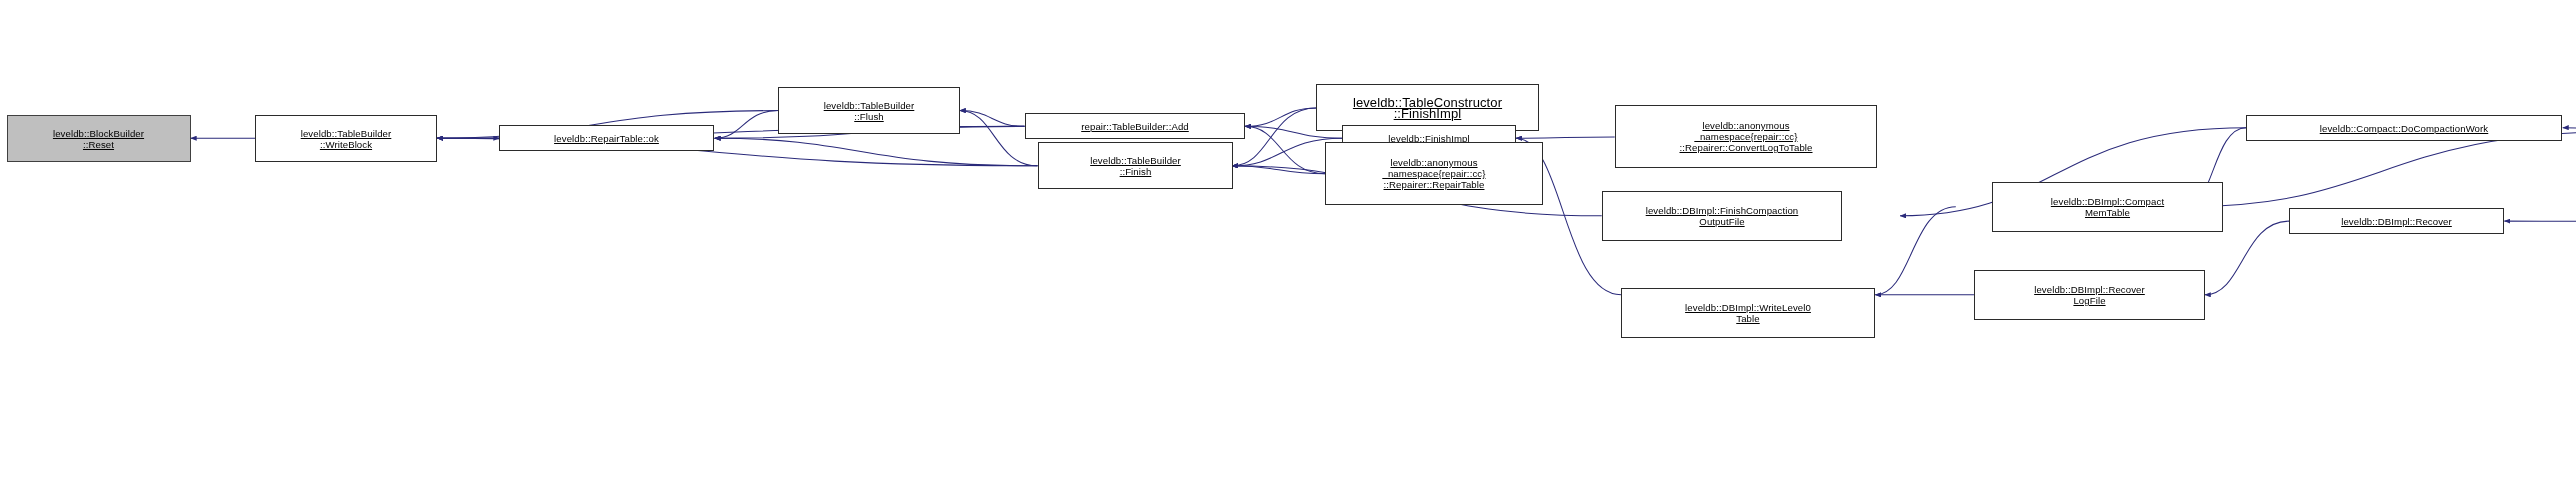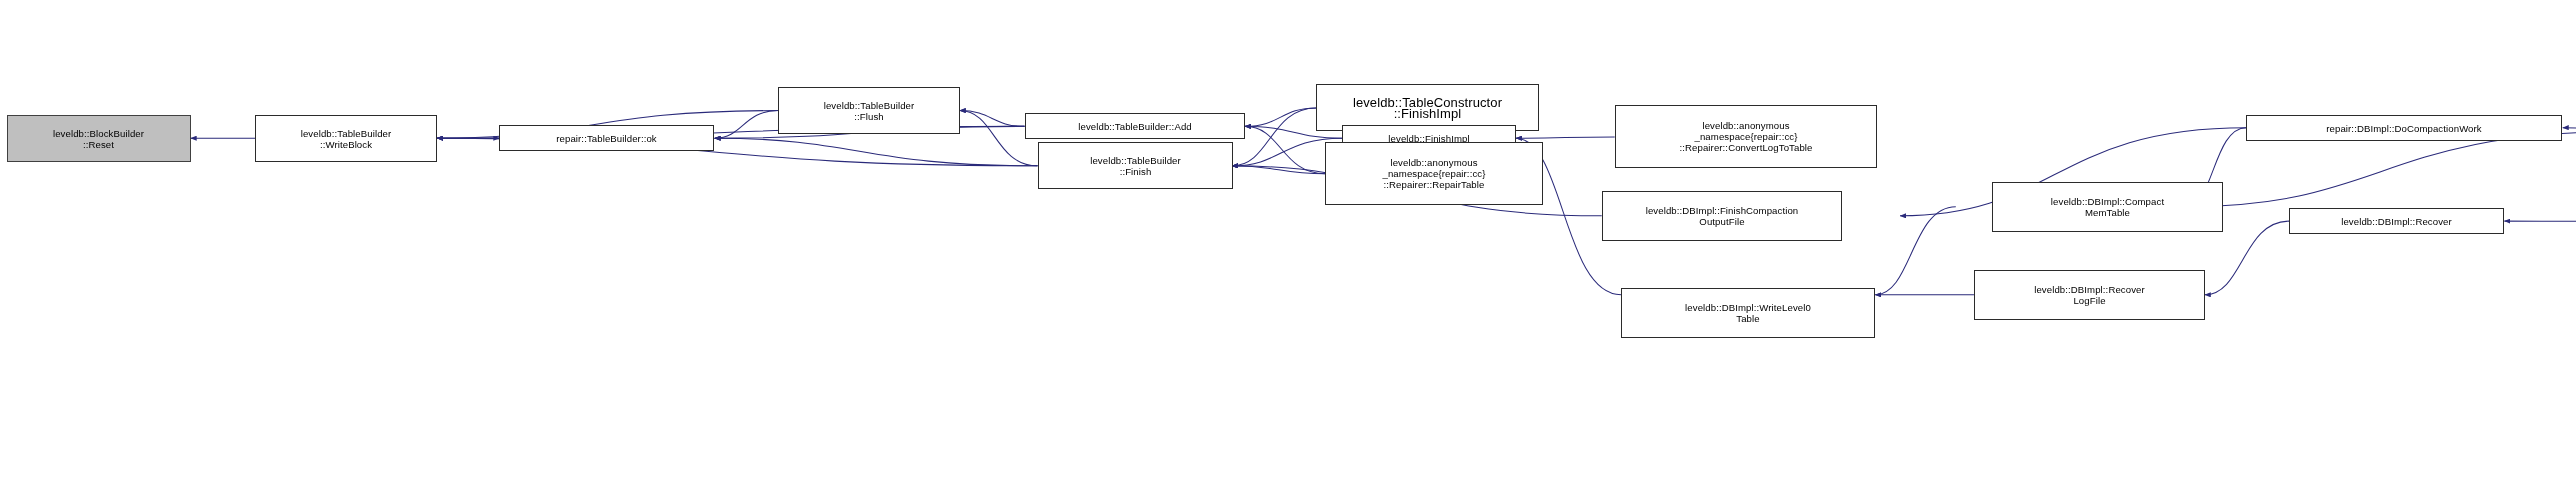--- a/index.html
+++ b/index.html
@@ -32,20 +32,21 @@
     text-align: center;
     border: 0.6px solid #2b2b2b;
     background: #ffffff;
     color: #000000;
     font-size: 7.3px;
     line-height: 8px;
     letter-spacing: 0.1px;
     white-space: pre-line;
     padding: 0 1.3px;
     z-index: 2;
+    text-decoration: underline;
   }
   .node.root {
     background: #bfbfbf;
     border: 0.6px solid #404040;
   }
 </style>
 </head>
 <body>
 
 <div id="graph" style="background: rgb(255, 255, 255);">
@@ -121,40 +122,40 @@
         <path d="M6627.949999999999,564.44 C6526.348499999999,564.44 6526.348499999999,374.92 6443.219999999999,374.92" fill="none" stroke="#2a2a7a" stroke-width="1.6" marker-end="url(#arrow)"></path>
         <path d="M7222.739999999999,564.44 C7095.864999999999,564.44 7095.864999999999,564.44 6968.989999999999,564.44" fill="none" stroke="#2a2a7a" stroke-width="1.6" marker-end="url(#arrow)"></path>
         <path d="M6617.799999999999,624.18 C6521.780999999999,624.18 6521.780999999999,374.92 6443.219999999999,374.92" fill="none" stroke="#2a2a7a" stroke-width="1.6" marker-end="url(#arrow)"></path>
       </g>
   </svg>
   <div id="nodes">
       <div class="node root" style="left: 6.5px; top: 115px; width: 184px; height: 47px; font-size: 9.6px; line-height: 11px; text-align: center;">leveldb::BlockBuilder
 ::Reset</div>
       <div class="node" style="left: 255px; top: 115px; width: 182px; height: 47px; font-size: 9.6px; line-height: 11px;">leveldb::TableBuilder
 ::WriteBlock</div>
-      <div class="node" style="left: 499px; top: 125px; width: 215px; height: 26px; font-size: 9.6px; line-height: 11px;">repair::TableBuilder::ok</div>
+      <div class="node" style="left: 499px; top: 125px; width: 215px; height: 26px; font-size: 9.6px; line-height: 11px;">leveldb::RepairTable::ok</div>
       <div class="node" style="left: 778px; top: 87px; width: 182px; height: 47px; font-size: 9.6px; line-height: 11px;">leveldb::TableBuilder
 ::Flush</div>
-      <div class="node" style="left: 1025px; top: 113px; width: 220px; height: 26px; font-size: 9.6px; line-height: 11px;">leveldb::TableBuilder::Add</div>
+      <div class="node" style="left: 1025px; top: 113px; width: 220px; height: 26px; font-size: 9.6px; line-height: 11px;">repair::TableBuilder::Add</div>
       <div class="node" style="left: 1038px; top: 142px; width: 195px; height: 47px; font-size: 9.6px; line-height: 11px;">leveldb::TableBuilder
 ::Finish</div>
       <div class="node" style="left: 1316px; top: 84px; width: 223px; height: 47px; font-size: 13px; line-height: 11px;">leveldb::TableConstructor
 ::FinishImpl</div>
       <div class="node" style="left: 1342px; top: 125px; width: 174px; height: 26px; font-size: 9.6px; line-height: 11px;">leveldb::FinishImpl</div>
       <div class="node" style="left: 1325px; top: 142px; width: 218px; height: 63px; font-size: 9.6px; line-height: 11px;">leveldb::anonymous
 _namespace{repair::cc}
 ::Repairer::RepairTable</div>
       <div class="node" style="left: 1615px; top: 105px; width: 262px; height: 63px; font-size: 9.6px; line-height: 11px;">leveldb::anonymous
 _namespace{repair::cc}
 ::Repairer::ConvertLogToTable</div>
       <div class="node" style="left: 1602px; top: 191px; width: 240px; height: 50px; font-size: 9.6px; line-height: 11px; text-align: center;">leveldb::DBImpl::FinishCompaction
 OutputFile</div>
       <div class="node" style="left: 1621px; top: 288px; width: 254px; height: 50px; font-size: 9.6px; line-height: 11px;">leveldb::DBImpl::WriteLevel0
 Table</div>
       <div class="node" style="left: 1956px; top: 182px; width: 231px; height: 50px; font-size: 9.6px; line-height: 11px; margin-left: 36px;">leveldb::DBImpl::Compact
 MemTable</div>
       <div class="node" style="left: 1974px; top: 270px; width: 231px; height: 50px; font-size: 9.6px; line-height: 11px;">leveldb::DBImpl::Recover
 LogFile</div>
-      <div class="node" style="left: 2246px; top: 115px; width: 316px; height: 26px; font-size: 9.6px; line-height: 11px;">repair::DBImpl::DoCompactionWork</div>
+      <div class="node" style="left: 2246px; top: 115px; width: 316px; height: 26px; font-size: 9.6px; line-height: 11px;">leveldb::Compact::DoCompactionWork</div>
       <div class="node" style="left: 2289px; top: 208px; width: 215px; height: 26px; font-size: 9.6px; line-height: 11px;">leveldb::DBImpl::Recover</div>
     </div>
 </div>
 
 
 </body></html>

